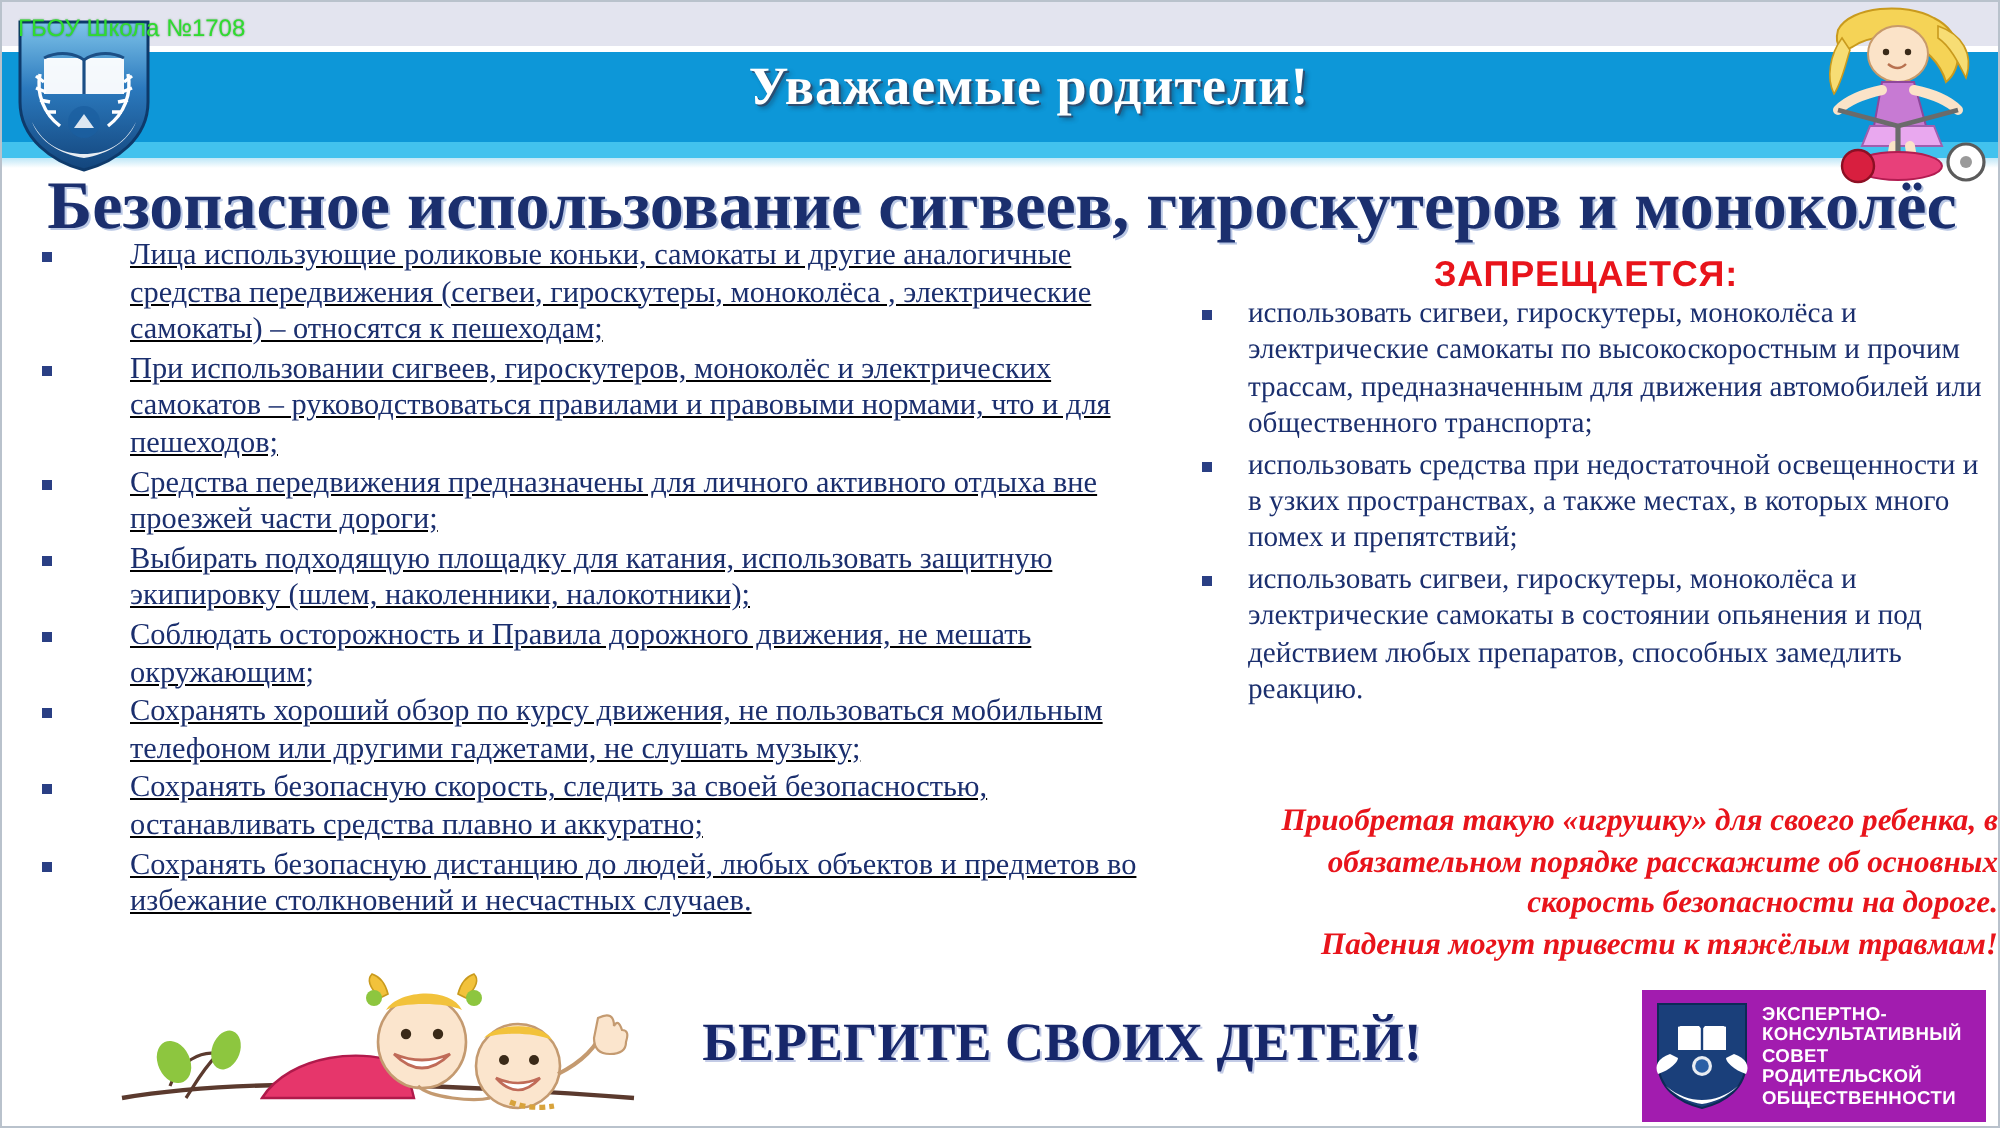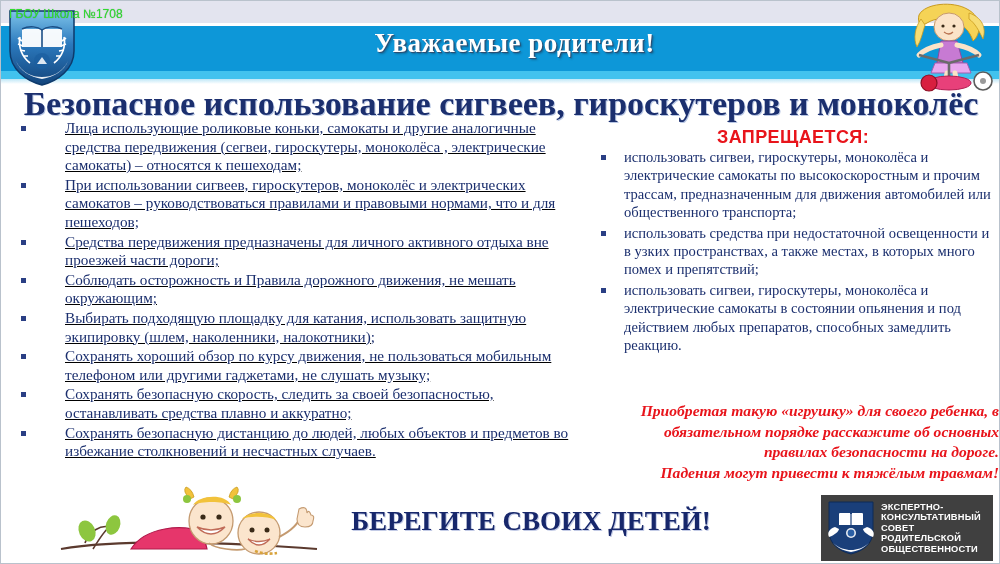--- a/index.html
+++ b/index.html
@@ -144,21 +144,21 @@
     white-space: nowrap;
   }
 
   
   .kids { position: absolute; left: 58px; top: 482px; width: 262px; height: 82px; }
 
   
   .council {
     position: absolute; left: 820px; top: 494px;
     width: 172px; height: 66px;
-    background: #404040;
+    background: #a21caf;
     display: flex; align-items: center;
     padding-left: 4px;
   }
   .council-emblem { width: 52px; height: 58px; flex: 0 0 52px; }
   .council-text {
     color: #ffffff;
     font-family: "Liberation Sans", sans-serif;
     font-size: 9.3px; font-weight: bold;
     line-height: 10.6px;
     letter-spacing: .2px;
@@ -228,41 +228,41 @@
     </svg>
   </div>
 
   <div class="main-title">Безопасное использование сигвеев, гироскутеров и моноколёс</div>
 
   <div class="col-left">
     <ul class="blist">
       <li>Лица использующие роликовые коньки, самокаты и другие аналогичные средства передвижения (сегвеи, гироскутеры, моноколёса , электрические самокаты) – относятся к пешеходам;</li>
       <li>При использовании сигвеев, гироскутеров, моноколёс и электрических самокатов – руководствоваться правилами и правовыми нормами, что и для пешеходов;</li>
       <li>Средства передвижения предназначены для личного  активного отдыха вне проезжей части дороги;</li>
+      <li>Выбирать подходящую площадку для катания, использовать защитную экипировку (шлем, наколенники, налокотники);</li>
       <li>Соблюдать осторожность и Правила дорожного движения, не мешать окружающим;</li>
-      <li>Выбирать подходящую площадку для катания, использовать защитную экипировку (шлем, наколенники, налокотники);</li>
       <li>Сохранять хороший обзор по курсу движения, не пользоваться мобильным телефоном или другими гаджетами, не слушать музыку;</li>
       <li>Сохранять безопасную скорость, следить за своей безопасностью, останавливать средства плавно и аккуратно;</li>
       <li>Сохранять безопасную дистанцию до людей, любых объектов и предметов во избежание столкновений и несчастных случаев.</li>
     </ul>
   </div>
 
   <div class="col-right">
     <div class="forbid-title">ЗАПРЕЩАЕТСЯ:</div>
     <ul class="rlist">
       <li>использовать сигвеи, гироскутеры, моноколёса и электрические самокаты по высокоскоростным и прочим трассам, предназначенным для движения автомобилей или общественного транспорта;</li>
       <li>использовать средства при недостаточной освещенности и в узких пространствах, а также местах, в которых много помех и препятствий;</li>
       <li>использовать сигвеи, гироскутеры, моноколёса и электрические самокаты в состоянии опьянения и под действием любых препаратов, способных замедлить реакцию.</li>
     </ul>
   </div>
 
   <div class="callout">
     <div>Приобретая такую «игрушку» для своего ребенка, в</div>
     <div>обязательном порядке расскажите об основных</div>
-    <div>правилах безопасности на дороге.</div>
+    <div>скорость безопасности на дороге.</div>
     <div>Падения могут привести к тяжёлым травмам!</div>
   </div>
 
   <div class="kids">
     <svg viewBox="0 0 262 82" width="262" height="82">
       <path d="M2 66 C60 56 150 58 258 66" fill="none" stroke="#5b3a2e" stroke-width="2.2"></path>
       <path d="M26 60 C30 48 42 42 50 44 C42 52 38 60 34 66" fill="none" stroke="#5b3a2e" stroke-width="1.6"></path>
       <ellipse cx="28" cy="48" rx="8" ry="11" fill="#8dc63f" transform="rotate(-25 28 48)"></ellipse>
       <ellipse cx="54" cy="42" rx="7" ry="10" fill="#8dc63f" transform="rotate(20 54 42)"></ellipse>
       <path d="M72 66 C86 44 124 40 144 50 L148 66 Z" fill="#e6366b" stroke="#b01a4b" stroke-width="1.2"></path>

